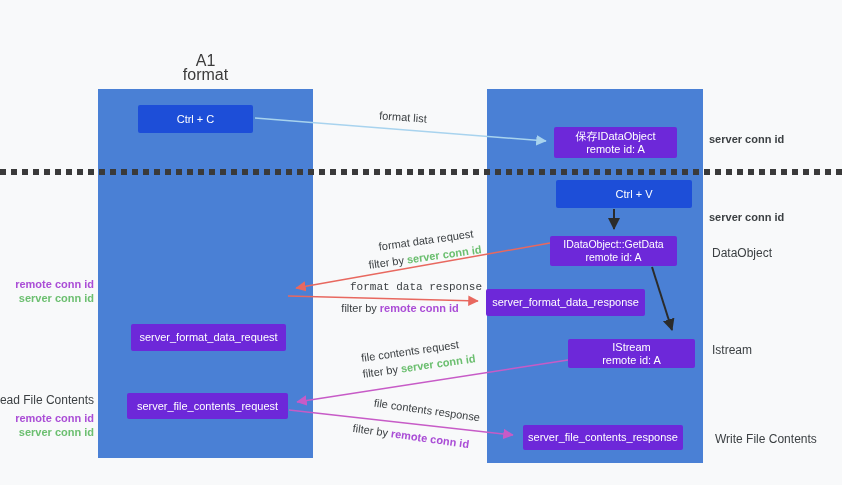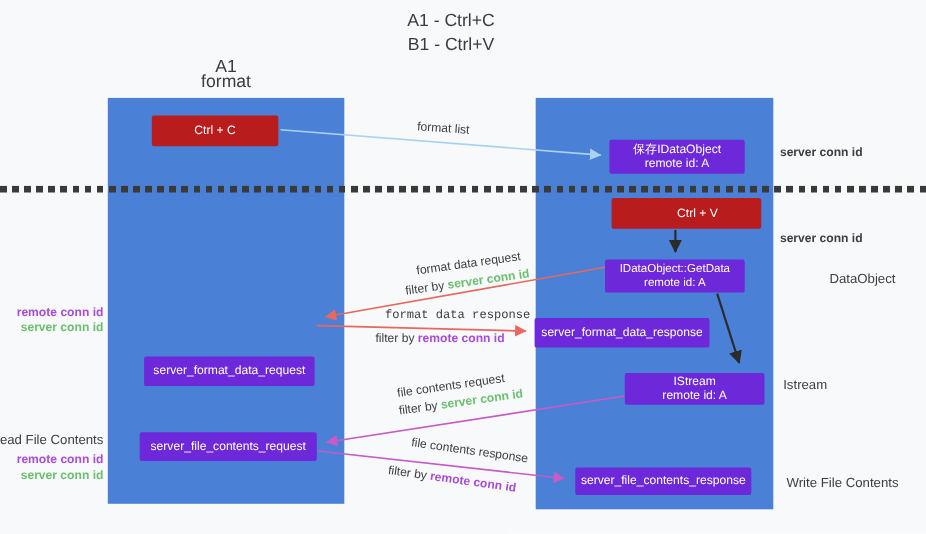--- a/index.html
+++ b/index.html
@@ -25,21 +25,21 @@
   .dashes {
     position:absolute; left:0; top:169px; width:842px; height:6px;
     background:repeating-linear-gradient(90deg,#3a3a3a 0 6px,transparent 6px 11px);
   }
   .arrows { position:absolute; left:0; top:0; }
   .node {
     position:absolute; display:flex; flex-direction:column;
     align-items:center; justify-content:center; text-align:center;
     color:#fff; font-size:11px; line-height:13px; border-radius:2px;
   }
-  .green  { background:#b91c1c; }
+  .green  { background:#1d4ed8; }
   .orange { background:#6d28d9; }
   #ctrl-c          { left:138px; top:105px; width:115px; height:28px; }
   #save-dataobject { left:554px; top:127px; width:123px; height:31px; }
   #ctrl-v          { left:556px; top:180px; width:116px; height:28px;padding-left:20px; }
   #getdata         { left:550px; top:236px; width:127px; height:30px; font-size:10.5px; }
   #format-request  { left:131px; top:278px; width:155px; height:27px;margin-top:46px; }
   #format-response { left:486px; top:289px; width:159px; height:27px; }
   #istream-node    { left:568px; top:339px; width:127px; height:29px; }
   #file-request    { left:127px; top:393px; width:161px; height:26px; }
   #file-response   { left:523px; top:425px; width:160px; height:25px; }
@@ -58,36 +58,32 @@
   #lbl-fcr           { left:410px; top:351px; }
   #lbl-fcr-filter    { left:419px; top:366px; }
   #lbl-fcresp        { left:427px; top:410px; }
   #lbl-fcresp-filter { left:411px; top:436px; }
   .green-text  { color:#6cbf70; font-weight:bold; }
   .purple-text { color:#aa4dd6; font-weight:bold; }
   .side-label  { position:absolute; font-size:12px; color:#3c4043; white-space:nowrap; }
   .side-pair   { position:absolute; font-size:11px; line-height:14px; text-align:right; right:748px; white-space:nowrap; }
   #r-scid-top  { left:709px; top:133px; font-size:11px; }
   #r-scid-mid  { left:709px; top:211px; font-size:11px; }
-  #r-dataobject{ left:754px; top:246px; }
+  #r-dataobject{ left:712px; top:246px; }
   #r-istream   { left:712px; top:343px; }
   #r-write     { left:715px; top:432px; }
   #l-pair-top  { top:277px; }
   #l-read      { right:748px; top:393px; text-align:right; }
   #l-pair-bot  { top:411px; }
 </style>
 </head>
 <body>
 
 <div class="canvas">
 
-  <div class="title">
-    <div>A1 - Ctrl+C</div>
-    <div>B1 - Ctrl+V</div>
-  </div>
 
   <div class="lane-header" id="hdr-a1">
     <div>A1</div>
     <div>format</div>
   </div>
 
   <div class="lane" id="lane-a1"></div>
   <div class="lane" id="lane-b1"></div>
 
   <div class="dashes"></div>

